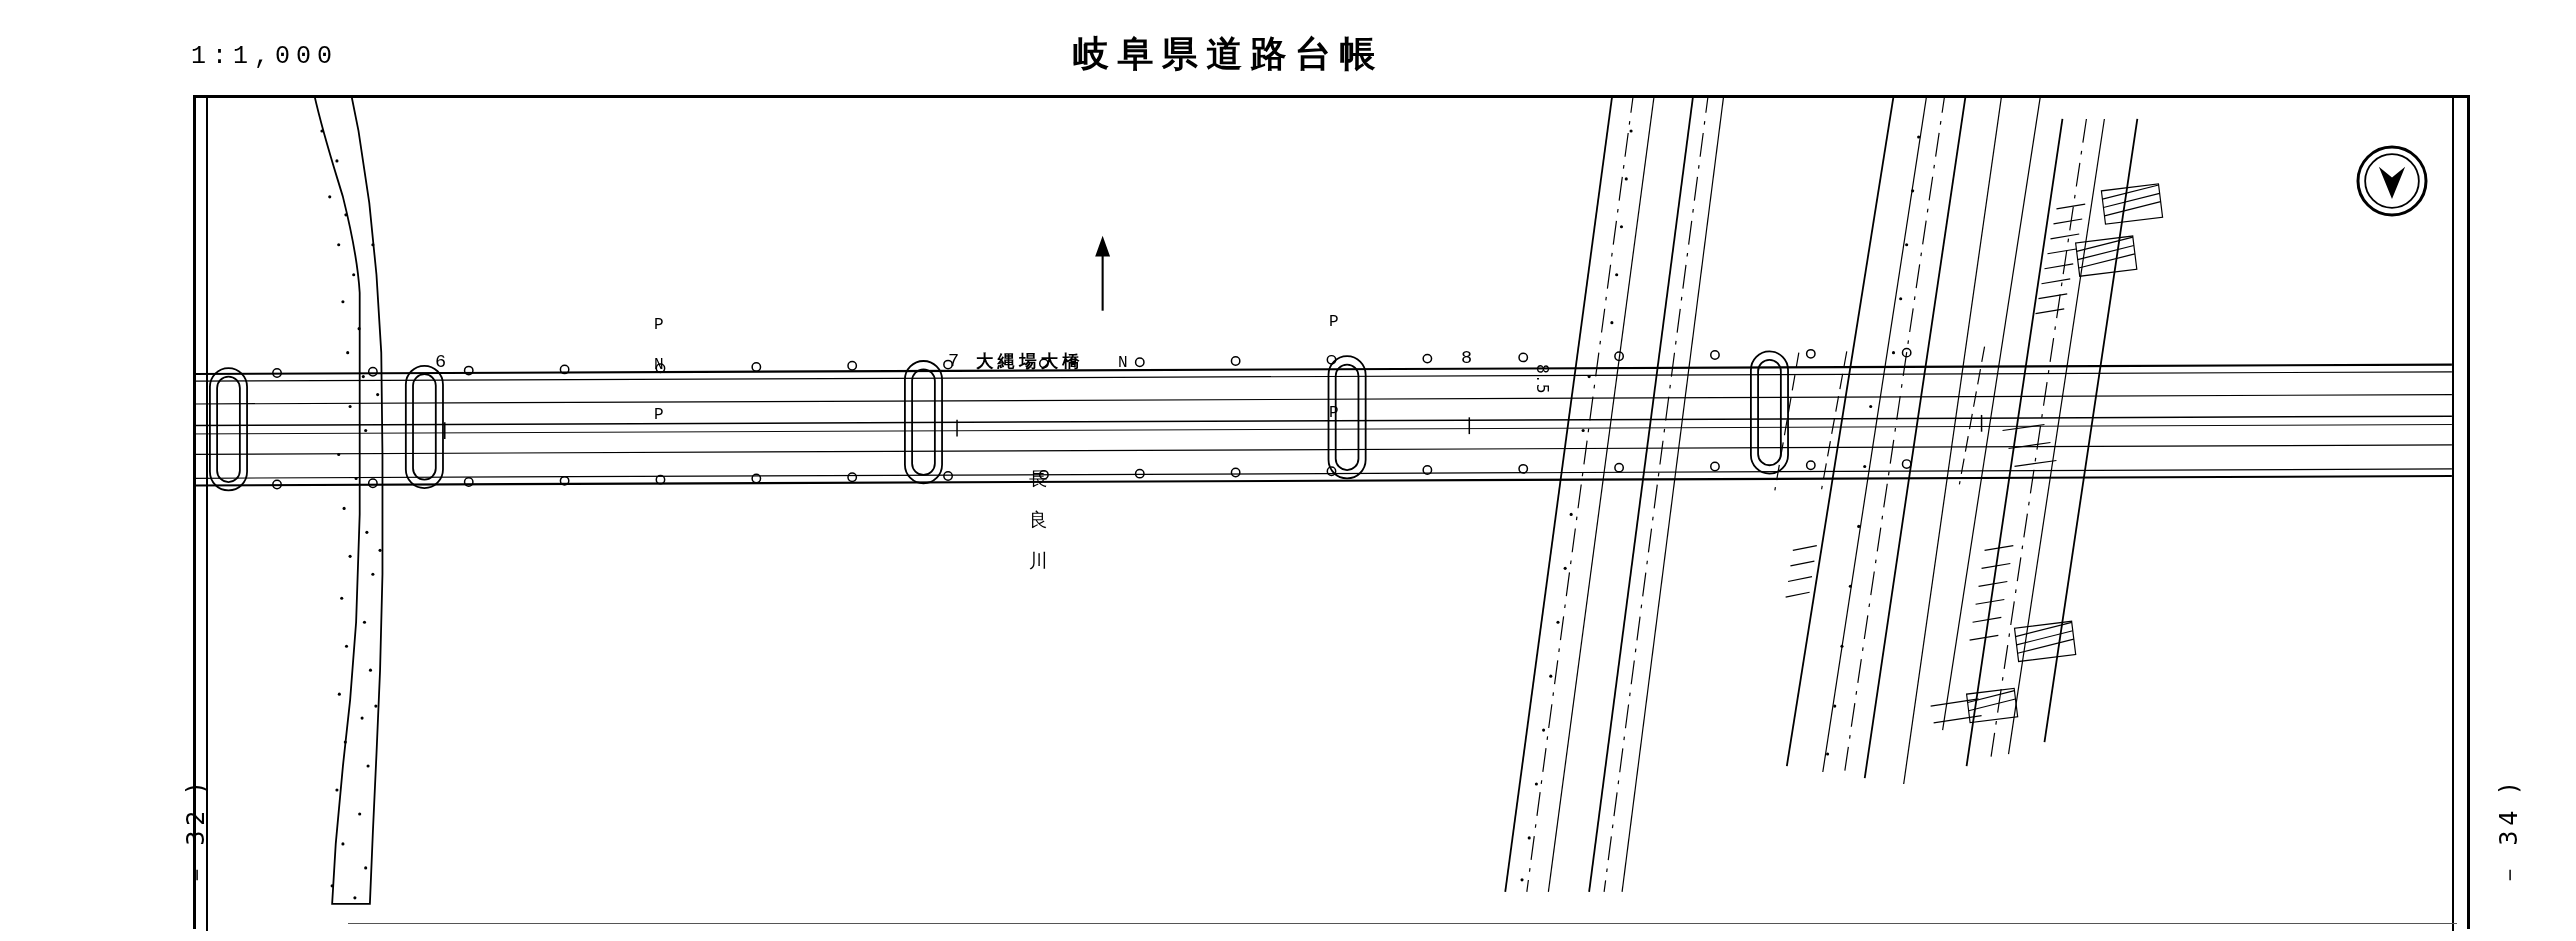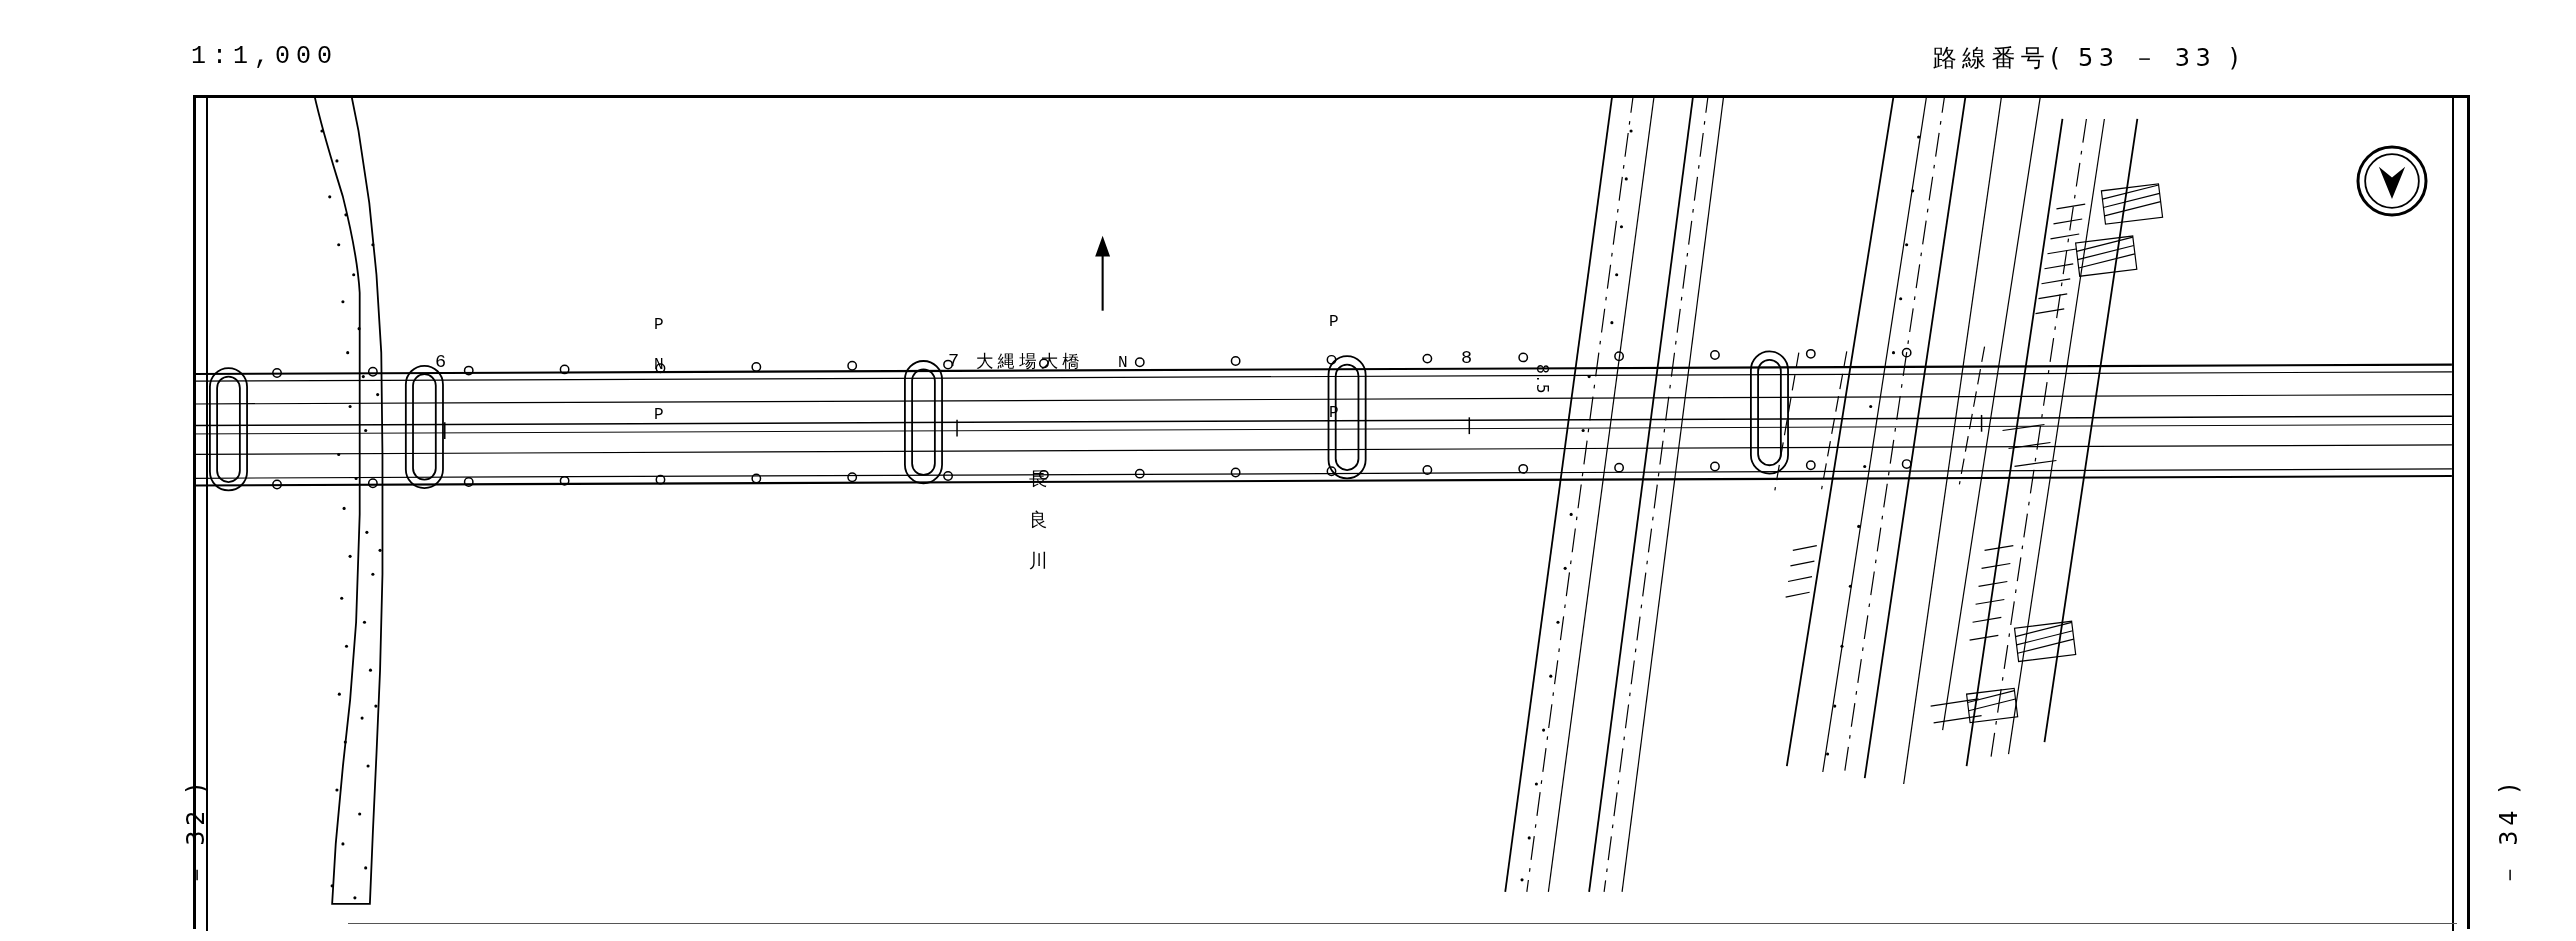--- a/index.html
+++ b/index.html
@@ -140,38 +140,39 @@
     font-size: 18.6px;
     font-family: "Liberation Mono", monospace;
   }
   .t-pn {
     font-size: 16px;
     font-family: "Liberation Mono", monospace;
   }
   .t-bridge {
     font-size: 17.4px;
     letter-spacing: 4.2px;
+    font-weight: bold;
   }
   .t-river {
     font-size: 18.6px;
     letter-spacing: 1.2px;
   }
   .t-vert {
     font-size: 15.6px;
     writing-mode: vertical-rl;
     letter-spacing: 2.4px;
     font-family: "DejaVu Sans", sans-serif;
   }
 </style>
 </head>
 <body>
 
 <div class="header">
   <div class="scale-label">1:1,000</div>
-  <div class="route-number">路線番号( 53 － 33 )</div>
+  <div class="doc-title">岐阜県道路台帳</div>
 </div>
 
 <div class="frame"></div>
 <div class="frame-inner-left"></div>
 <div class="frame-inner-right"></div>
 <div class="bottom-rule"></div>
 
 <div class="page-left">－ 32 )</div>
 <div class="page-right">－ 34 )</div>
 

